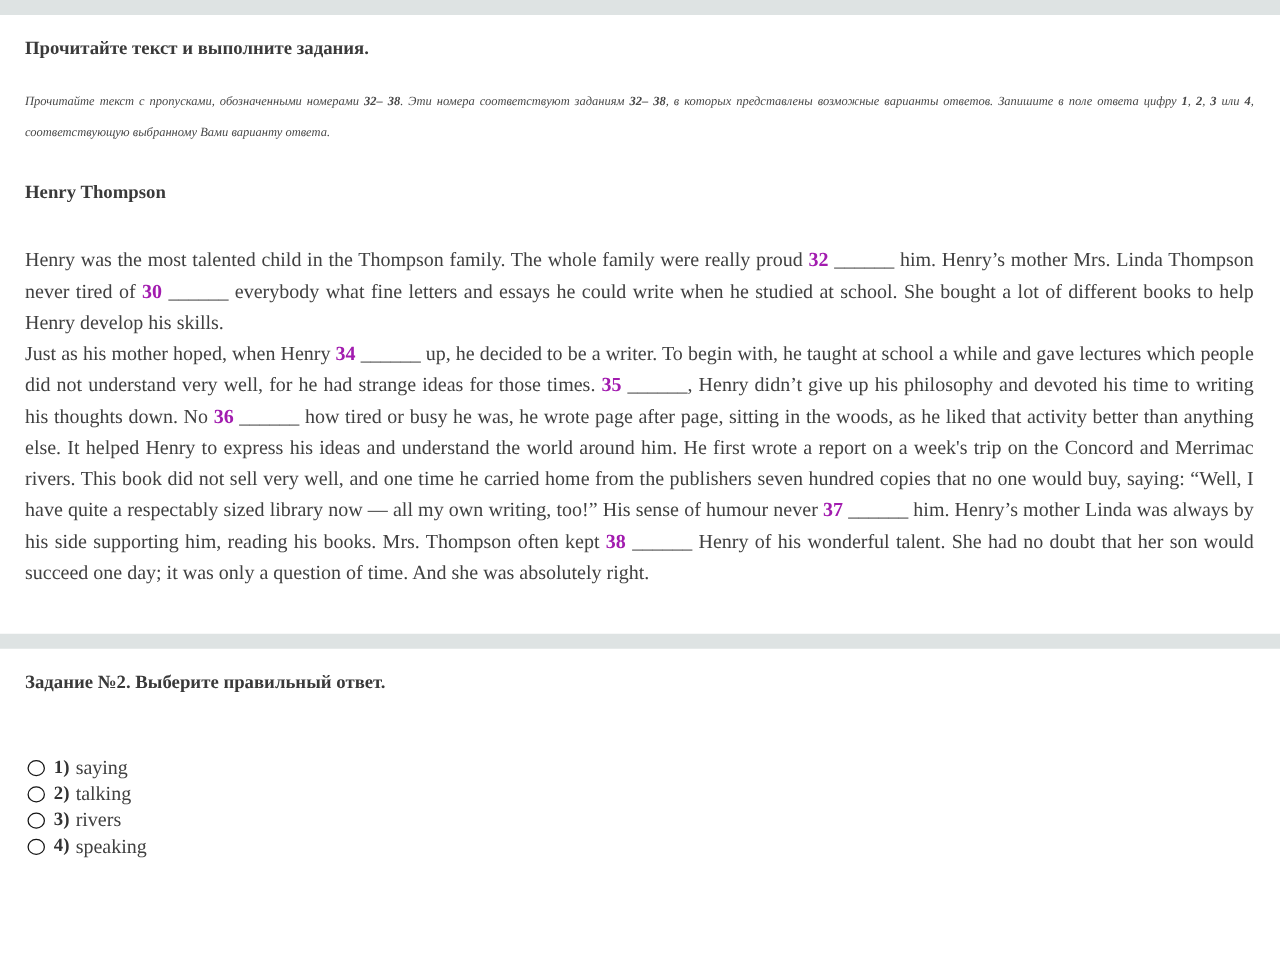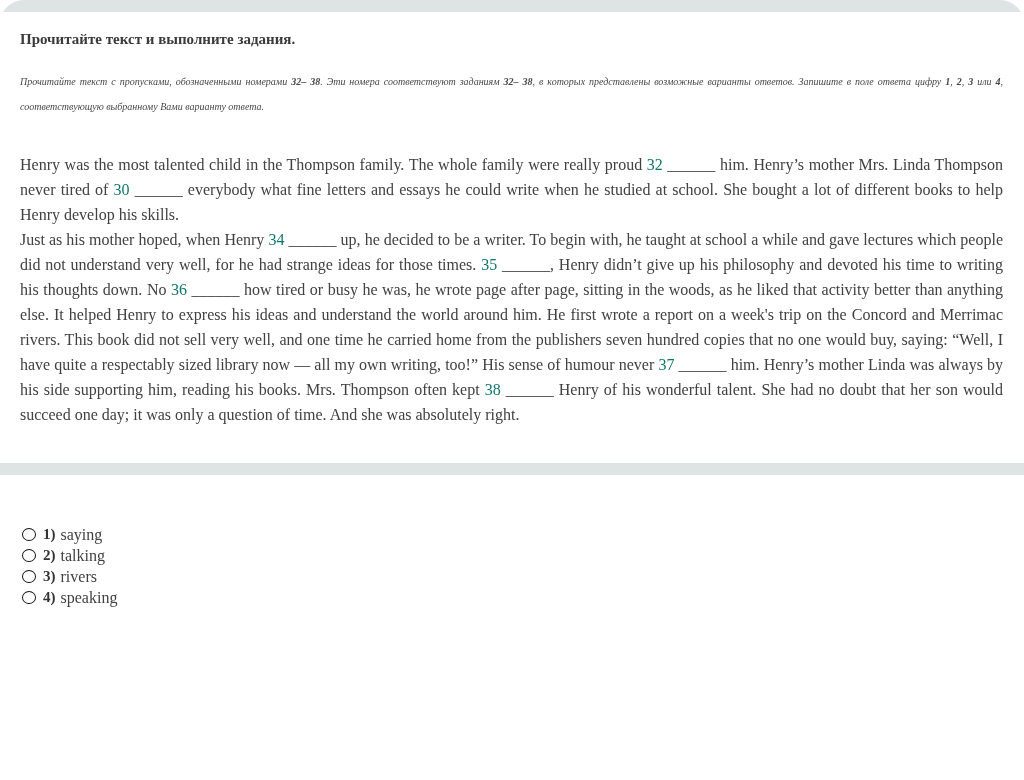--- a/index.html
+++ b/index.html
@@ -7,21 +7,20 @@
     background: #ffffff;
     font-family: "Liberation Serif", serif;
     color: #404040;
   }
   .page {
     width: 1024px;
     height: 780px;
     background: #ffffff;
     overflow: hidden;
     position: relative;
-    border-radius: 24px;
   }
   .divider-bar {
     width: 100%;
     height: 12px;
     background: #dee3e3;
   }
   .content {
     padding: 0 21px 0 20px;
   }
   .section-heading {
@@ -48,21 +47,21 @@
     margin: 27px 0 0 0;
   }
   .passage p {
     font-size: 16px;
     line-height: 25px;
     text-align: justify;
     color: #414141;
     margin: 0;
   }
   .passage p.first { margin-top: 33px; }
-  .passage b { font-weight: normal; color: #0f766e; }
+  .passage b { font-weight: bold; color: #a21caf; }
   .separator { margin-top: 36px; }
   .task2-heading {
     font-size: 15px;
     font-weight: bold;
     color: #3a3a3a;
     line-height: 17px;
     margin: 19px 0 0 0;
   }
   .options {
     margin-top: 49px;
@@ -101,32 +100,34 @@
 <div class="page">
 
   <div class="divider-bar"></div>
 
   <div class="content">
 
     <div class="section-heading">Прочитайте текст и выполните задания.</div>
 
     <p class="instructions"><span>Прочитайте текст с пропусками, обозначенными номерами </span><b>32– 38</b><span>. Эти номера соответствуют заданиям </span><b>32– 38</b><span>, в которых представлены возможные варианты ответов. Запишите в поле ответа цифру </span><b>1</b><span>, </span><b>2</b><span>, </span><b>3</b><span> или </span><b>4</b><span>, соответствующую выбранному Вами варианту ответа.</span></p>
 
+    <div class="passage-title">Henry Thompson</div>
 
     <div class="passage">
       <p class="first"><span>Henry was the most talented child in the Thompson family.  The whole family were really proud </span><b>32</b><span> ______ him. Henry’s mother Mrs. Linda Thompson never tired of </span><b>30</b><span> ______ everybody what fine letters and essays he could write when he studied at school. She bought a lot of different books to help Henry develop his skills.</span></p>
       <p><span>Just as his mother hoped, when Henry </span><b>34</b><span> ______ up, he decided to be a writer. To begin with, he taught at school a while and gave lectures which people did not understand very well, for he had strange ideas for those times. </span><b>35</b><span> ______, Henry didn’t give up his philosophy and devoted his time to writing his thoughts down. No </span><b>36</b><span> ______ how tired or busy he was, he wrote page after page, sitting in the woods, as he liked that activity better than anything else. It helped Henry to express his ideas and understand the world around him. He first wrote a report on a week's trip on the Concord and Merrimac rivers. This book did not sell very well, and one time he carried home from the publishers seven hundred copies that no one would buy, saying: “Well, I have quite a respectably sized library now — all my own writing, too!” His sense of humour never </span><b>37</b><span> ______ him. Henry’s mother Linda was always by his side supporting him, reading his books. Mrs. Thompson often kept </span><b>38</b><span> ______ Henry of his wonderful talent. She had no doubt that her son would succeed one day; it was only a question of time. And she was absolutely right.</span></p>
     </div>
 
   </div>
 
   <div class="divider-bar separator"></div>
 
   <div class="content">
 
+    <div class="task2-heading">Задание №2. Выберите правильный ответ.</div>
 
     <div class="options">
       <div class="option-row">
         <span class="radio"></span>
         <span class="option-num">1)</span>
         <span class="option-label">saying</span>
       </div>
       <div class="option-row">
         <span class="radio"></span>
         <span class="option-num">2)</span>

